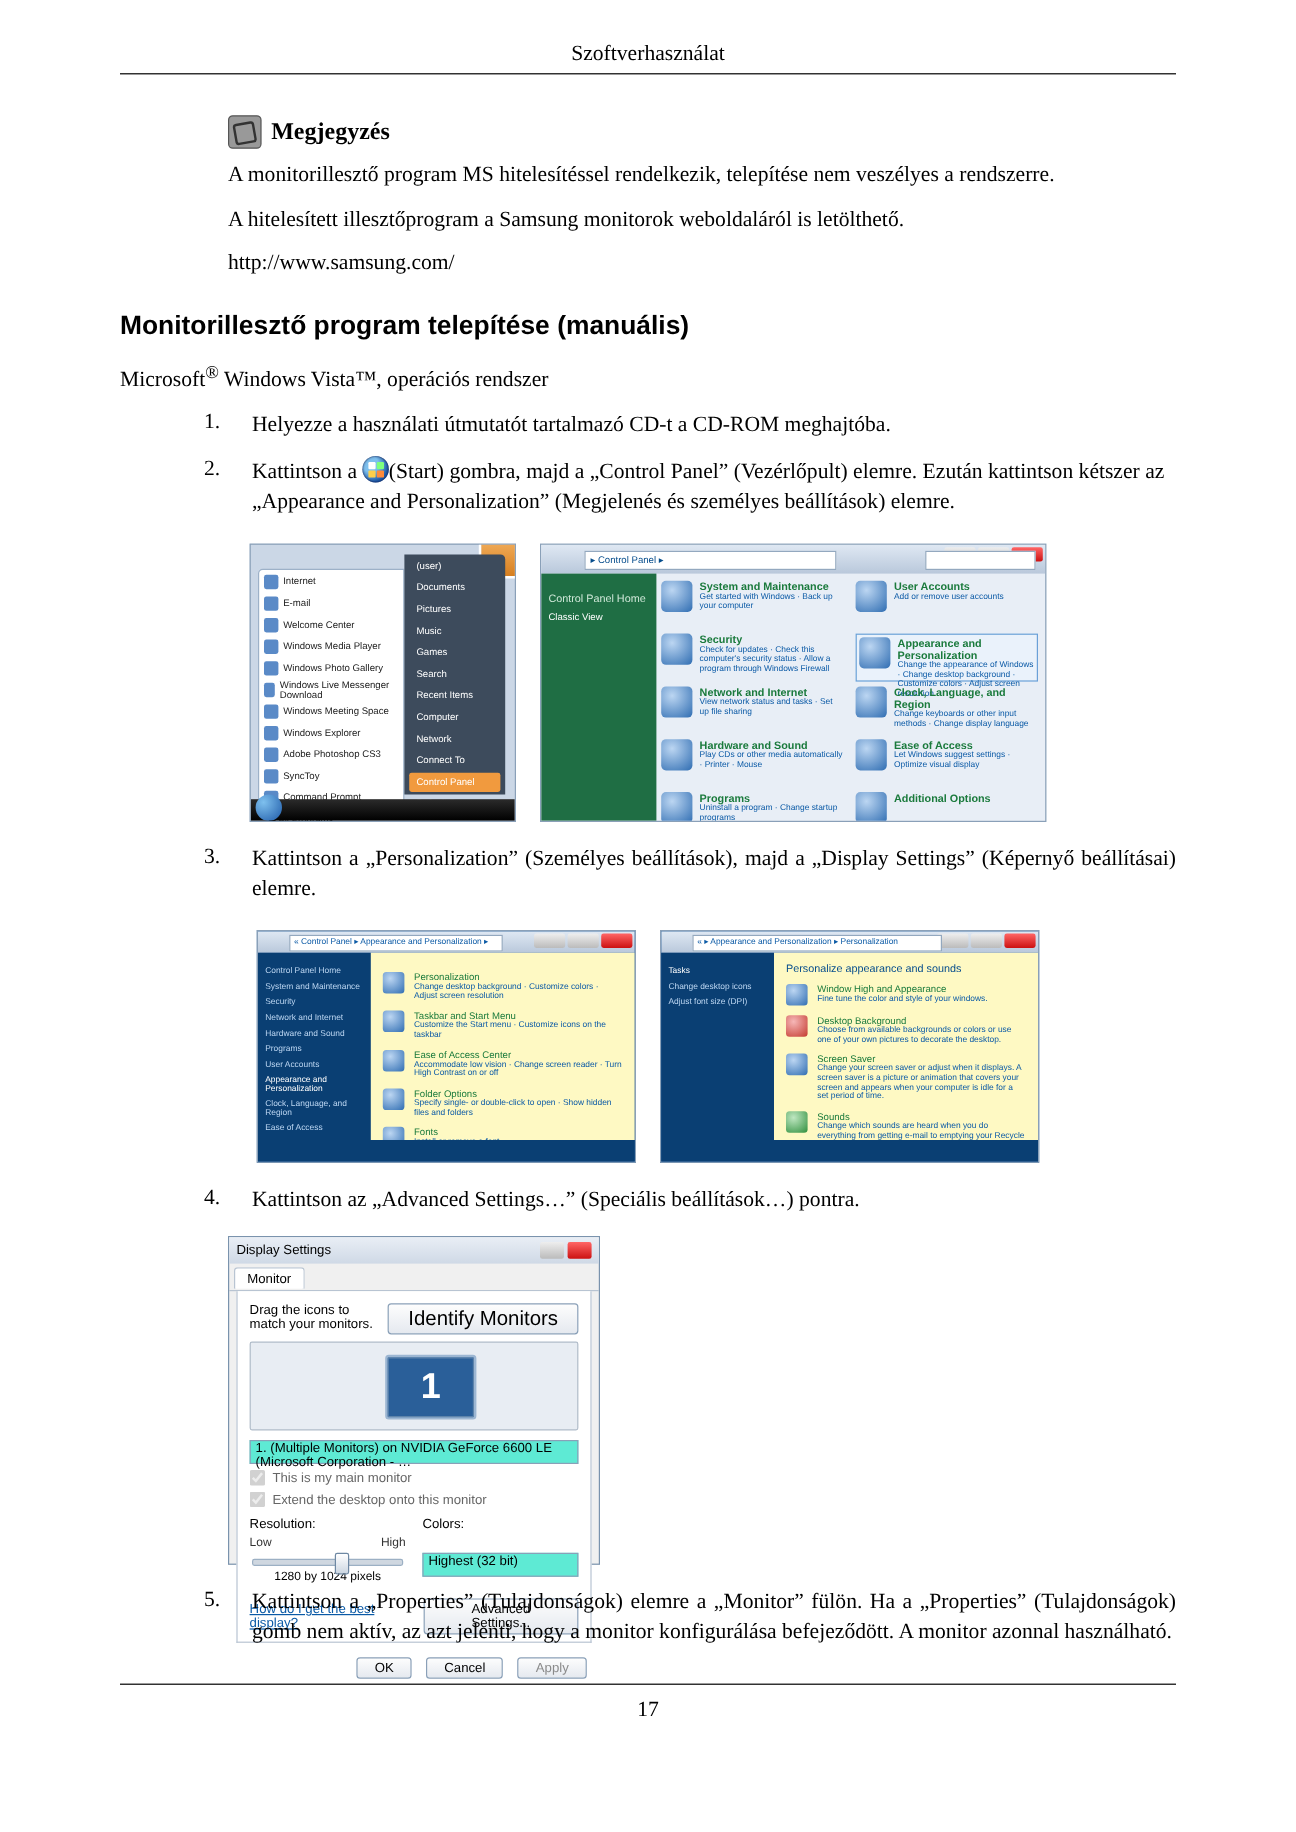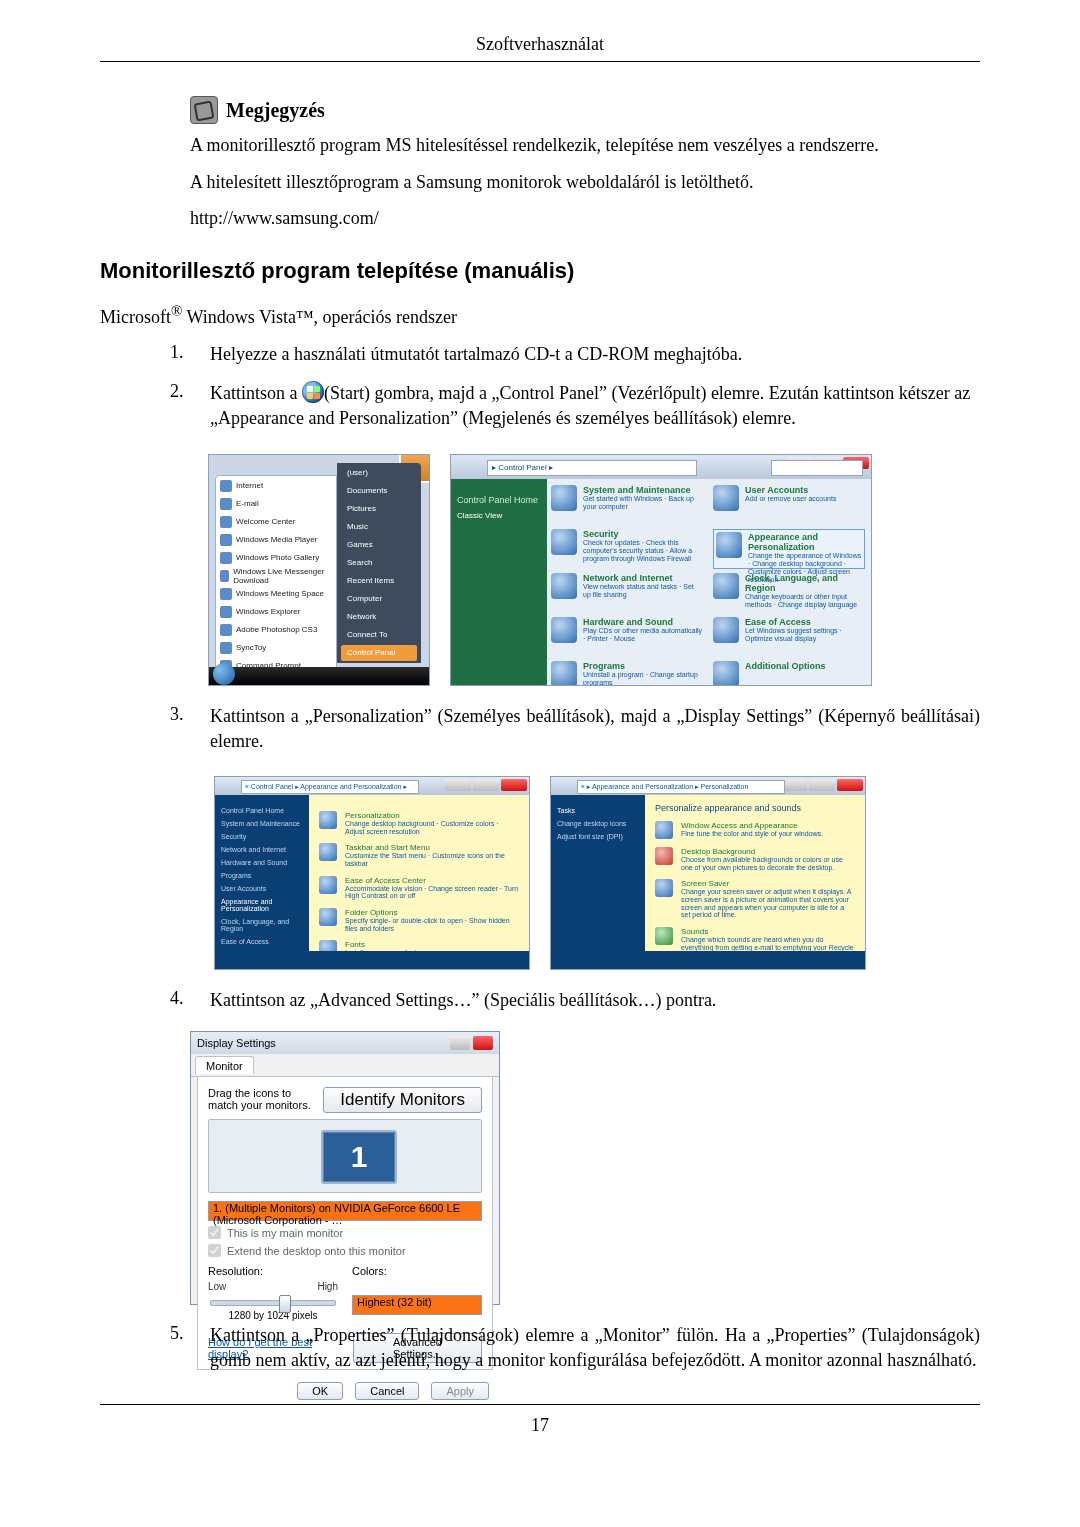--- a/index.html
+++ b/index.html
@@ -133,21 +133,21 @@
   .s5 .identify{float:right;font-size:17px;padding:2px 16px;
     border:1px solid #8aa0b8;background:linear-gradient(#fdfdfd,#e5e9ef);
     border-radius:3px;}
   .s5 .mon-well{clear:both;height:72px;margin:8px 0;border:1px solid #b0bcc9;
     background:#e8edf3;position:relative;border-radius:2px;}
   .s5 .monitor{position:absolute;left:112px;top:10px;width:72px;height:50px;
     background:#2a5f99;border:2px solid #9cb6d2;border-radius:3px;color:#fff;
     font-size:30px;font-weight:bold;display:flex;align-items:center;
     justify-content:center;box-shadow:0 0 0 1px #5e84ab inset;}
   .s5 select,.s5 .combo{width:100%;font-size:11px;border:1px solid #8aa0b8;
-    height:20px;background:#f97316;box-sizing:border-box;padding:0 4px;}
+    height:20px;background:#5eead4;box-sizing:border-box;padding:0 4px;}
   .s5 .chk{display:flex;align-items:center;gap:6px;font-size:11px;margin:5px 0;
     color:#666;}
   .s5 .chk input{margin:0;}
   .s5 .row2{display:flex;gap:14px;margin-top:8px;}
   .s5 .col{flex:1;font-size:11px;}
   .s5 .slider{height:4px;background:#cfd7e0;border:1px solid #9cb0c4;
     border-radius:2px;margin:8px 2px 2px;position:relative;}
   .s5 .slider .thumb{position:absolute;top:-6px;width:10px;height:16px;
     background:linear-gradient(#fff,#cdd7e2);border:1px solid #6e88a3;
     border-radius:2px;}
@@ -441,21 +441,21 @@
         <div class="nav" id="s4-nav">
             <div class="on">Tasks</div>
             <div>Change desktop icons</div>
             <div>Adjust font size (DPI)</div>
           </div>
         <div class="main" id="s4-main">
             <div style="font-size: 9px; color: rgb(6, 77, 140); margin-bottom: 4px;">Personalize appearance and sounds</div>
             <div class="item">
               <div class="ii "></div>
               <div>
-                <div class="it">Window Access and Appearance</div>
+                <div class="it">Window High and Appearance</div>
                 <div class="is">Fine tune the color and style of your windows.</div>
               </div>
             </div>
             <div class="item">
               <div class="ii r"></div>
               <div>
                 <div class="it">Desktop Background</div>
                 <div class="is">Choose from available backgrounds or colors or use one of your own pictures to decorate the desktop.</div>
               </div>
             </div>

